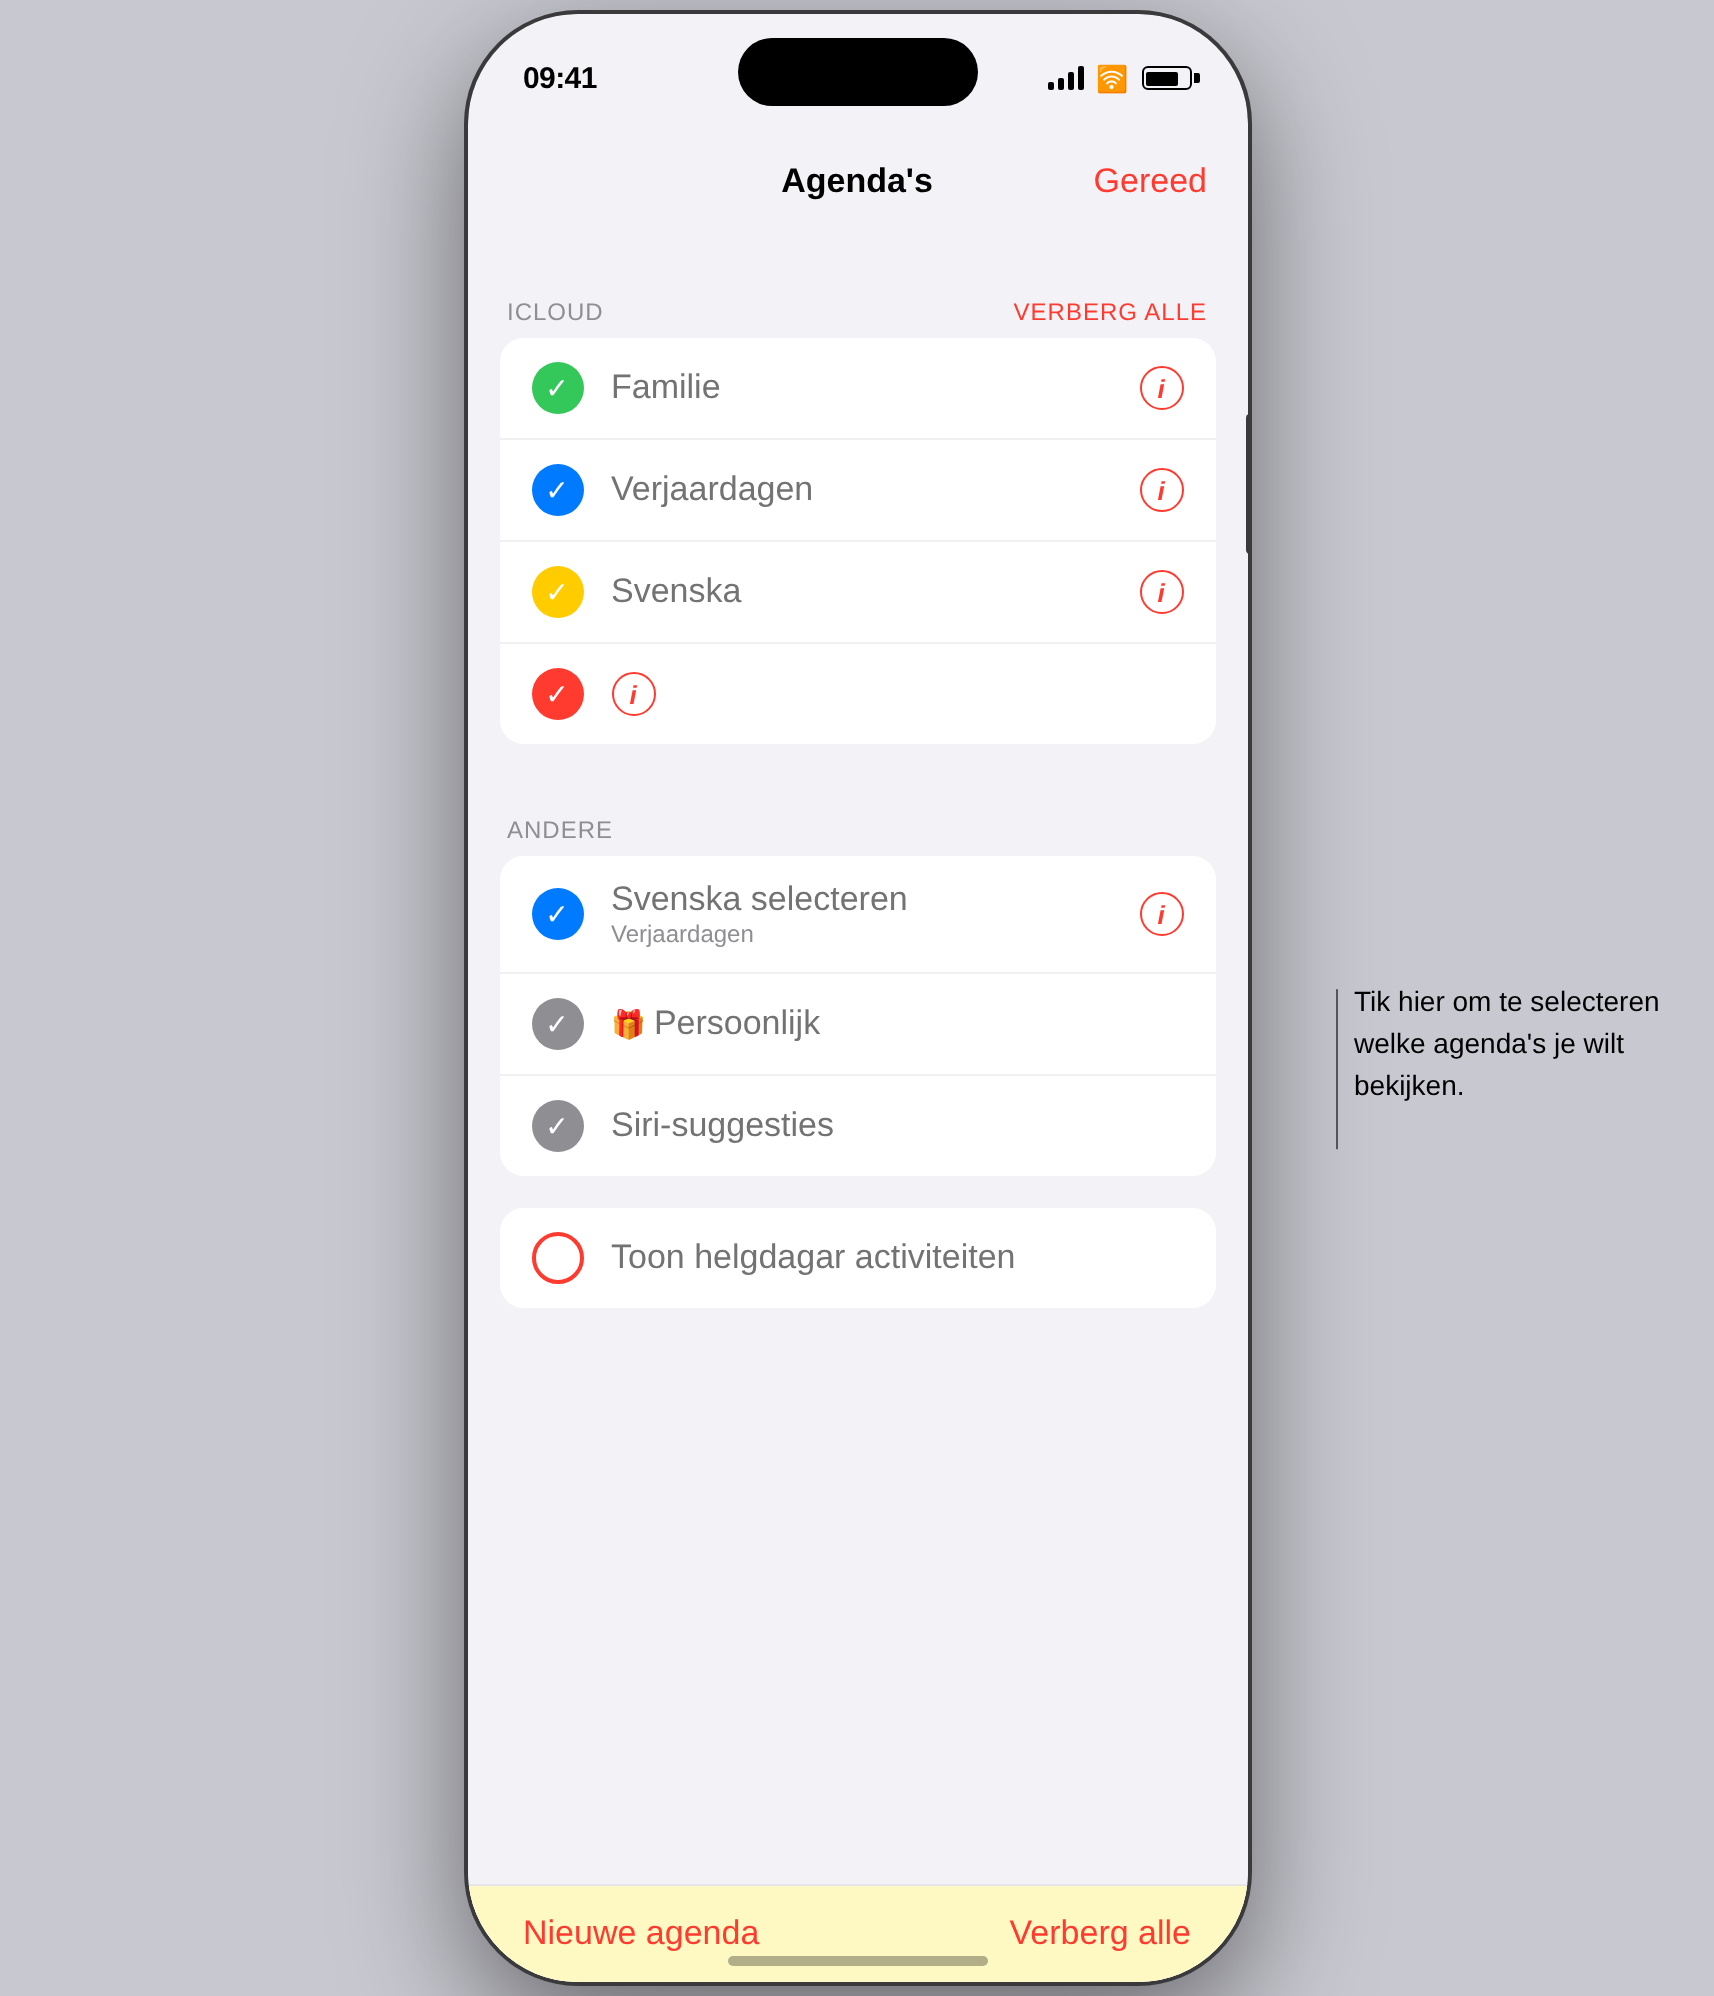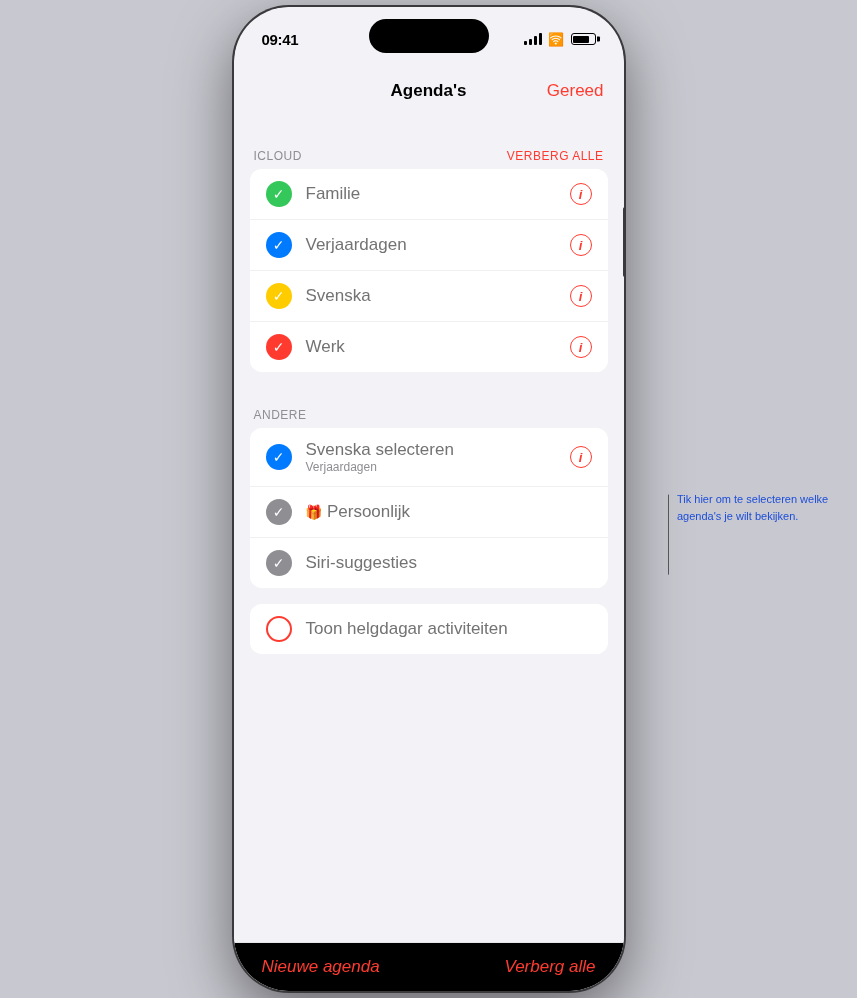--- a/index.html
+++ b/index.html
@@ -244,23 +244,22 @@
       font-size: 14px;
       margin-right: 4px;
     }
 
     
     .bottom-bar {
       display: flex;
       justify-content: space-between;
       padding: 14px 28px;
       border-top: 1px solid #e5e5ea;
-      background: #000000;
+      background: #fef9c3;
       margin-top: auto;
-      font-style: italic;
     }
     .bottom-btn {
       font-size: 17px;
       color: #ff3b30;
       font-weight: 400;
     }
 
     
     .home-indicator {
       position: absolute;
@@ -295,22 +294,22 @@
       align-items: flex-start;
       gap: 8px;
     }
     .annotation-line {
       width: 1px;
       height: 80px;
       background: #555;
       margin-top: 4px;
     }
     .annotation-text {
-      font-size: 11px;
-      color: #1d4ed8;
+      font-size: 14px;
+      color: #000000;
       max-width: 160px;
       line-height: 1.5;
     }
 
     
     .sheet-body {
       flex: 1;
       overflow-y: auto;
       padding-bottom: 8px;
     }
@@ -377,21 +376,20 @@
                   <span class="cal-dot-check">✓</span>
                 </div>
                 <span class="cal-name">Svenska</span>
                 <div class="info-icon">i</div>
               </div>
 
               <div class="cal-row">
                 <div class="cal-dot" style="background:#ff3b30;">
                   <span class="cal-dot-check">✓</span>
                 </div>
-                <span class="cal-name">Werk</span>
                 <div class="info-icon">i</div>
               </div>
 
             </div>
           </div>
 
           <div class="section">
             <div class="section-header">
               <span class="section-label">ANDERE</span>
             </div>

